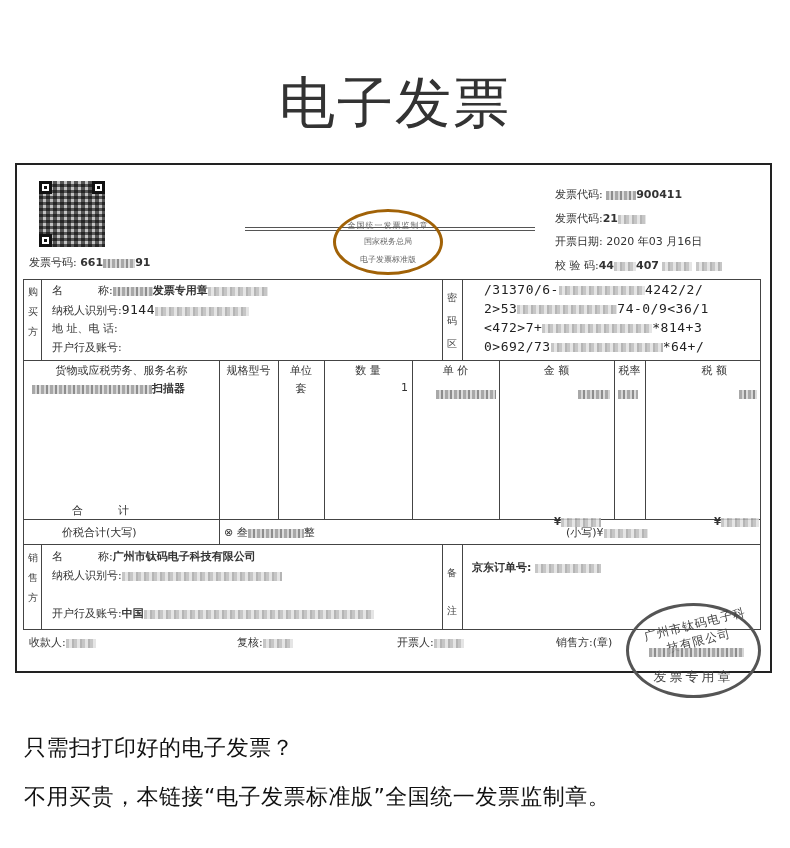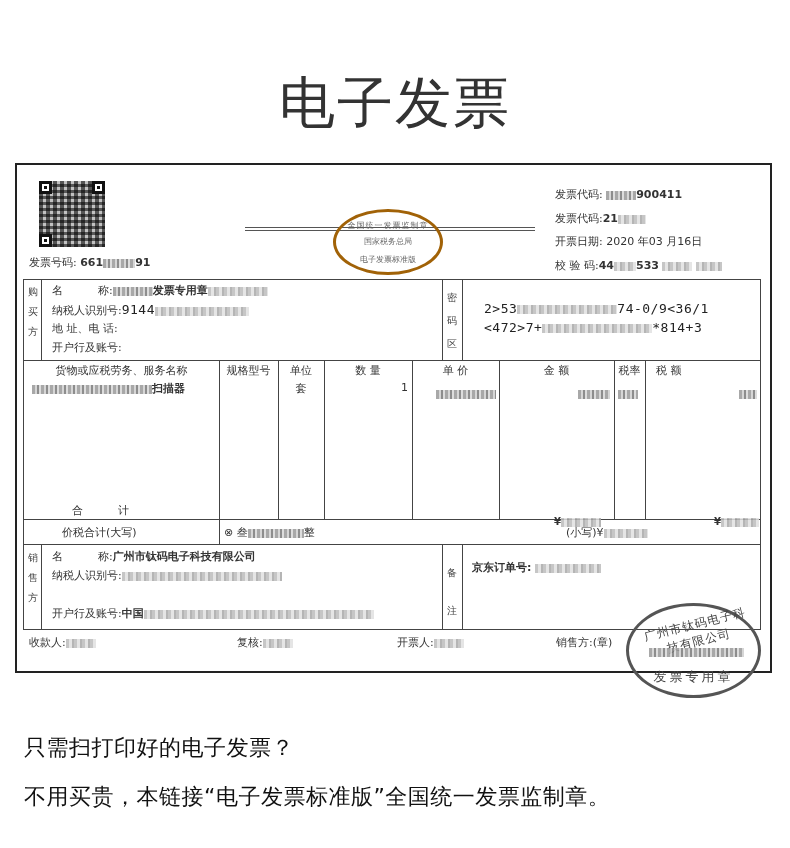--- a/index.html
+++ b/index.html
@@ -85,21 +85,21 @@
     <span class="blur" style="width:30px"></span><span class="bold">900411</span>
   </div>
   <div class="abs meta-row" style="left:538px;top:46px">
     <span>发票代码:</span><span class="bold">21</span><span class="blur light" style="width:28px"></span>
   </div>
   <div class="abs meta-row" style="left:538px;top:69px">
     <span>开票日期:</span>
     <span>2020 年03 月16日</span>
   </div>
   <div class="abs meta-row" style="left:538px;top:93px">
-    <span>校 验 码:</span><span class="bold">44</span><span class="blur light" style="width:22px"></span><span class="bold">533</span>
+    <span>校 验 码:</span><span class="bold">44</span><span class="blur light" style="width:22px"></span><span class="bold">407</span>
     <span class="blur light" style="width:30px"></span>
     <span class="blur light" style="width:26px"></span>
   </div>
 
   <div class="table">
 
     <div class="hline" style="left:0;top:80px;width:736px"></div>
     <div class="hline" style="left:0;top:239px;width:736px"></div>
     <div class="hline" style="left:0;top:264px;width:736px"></div>
 
@@ -131,31 +131,33 @@
       <span>纳税人识别号:</span><span class="pw" style="font-size:13px">9144</span><span class="blur light" style="width:94px"></span>
     </div>
     <div class="cell-label" style="left:28px;top:41px">地 址、电 话:</div>
     <div class="cell-label" style="left:28px;top:60px">开户行及账号:</div>
 
     <div class="side-label" style="left:422px;top:6px;line-height:23px">
       <div>密</div>
       <div>码</div>
       <div>区</div>
     </div>
+    <div class="abs pw" style="left:460px;top:2px"><span>/31370/6-</span><span class="blur light" style="width:86px"></span><span>4242/2/</span></div>
     <div class="abs pw" style="left:460px;top:21px"><span>2&gt;53</span><span class="blur light" style="width:100px"></span><span>74-0/9&lt;36/1</span></div>
     <div class="abs pw" style="left:460px;top:40px"><span>&lt;472&gt;7+</span><span class="blur light" style="width:110px"></span><span>*814+3</span></div>
+    <div class="abs pw" style="left:460px;top:59px"><span>0&gt;692/73</span><span class="blur light" style="width:112px"></span><span>*64+/</span></div>
 
     <div class="cell-label" style="left:0;width:195px;top:83px;text-align:center">货物或应税劳务、服务名称</div>
     <div class="cell-label" style="left:195px;width:59px;top:83px;text-align:center">规格型号</div>
     <div class="cell-label" style="left:254px;width:46px;top:83px;text-align:center">单位</div>
     <div class="cell-label" style="left:300px;width:88px;top:83px;text-align:center">数 量</div>
     <div class="cell-label" style="left:388px;width:87px;top:83px;text-align:center">单 价</div>
     <div class="cell-label" style="left:475px;width:115px;top:83px;text-align:center">金 额</div>
     <div class="cell-label" style="left:590px;width:31px;top:83px;text-align:center">税率</div>
-    <div class="cell-label" style="left:632px;width:115px;top:83px;text-align:left">税 额</div>
+    <div class="cell-label" style="left:588px;width:115px;top:83px;text-align:right">税 额</div>
 
     <div class="cell-label" style="left:8px;top:101px"><span class="blur" style="width:120px"></span><span class="bold">扫描器</span></div>
     <div class="cell-label" style="left:254px;width:46px;top:101px;text-align:center">套</div>
     <div class="cell-label" style="left:300px;width:84px;top:101px;text-align:right">1</div>
     <div class="abs" style="left:412px;top:104px"><span class="blur" style="width:60px"></span></div>
     <div class="abs" style="left:554px;top:104px"><span class="blur" style="width:32px"></span></div>
     <div class="abs" style="left:594px;top:104px"><span class="blur" style="width:20px"></span></div>
     <div class="abs" style="left:715px;top:104px"><span class="blur" style="width:18px"></span></div>
 
     <div class="cell-label" style="left:48px;top:223px;white-space:pre">合          计</div>

